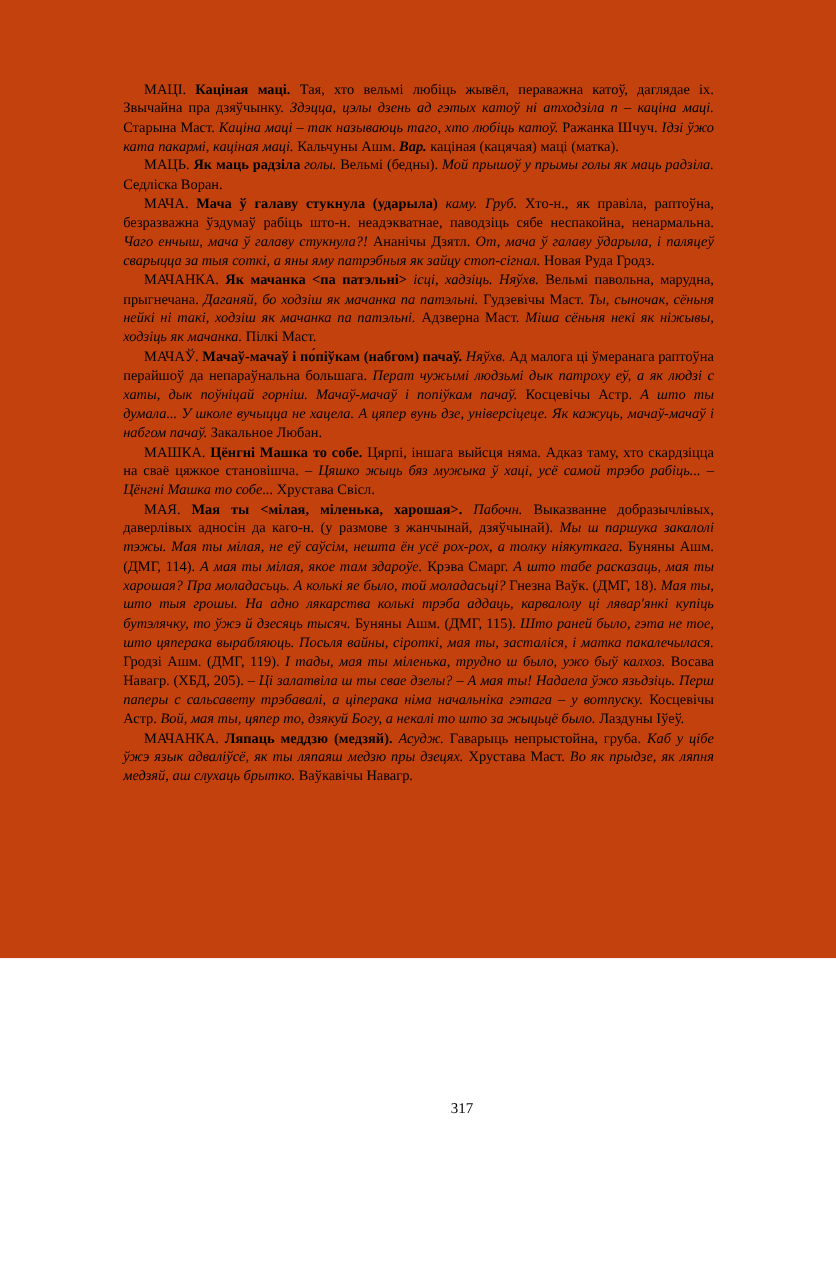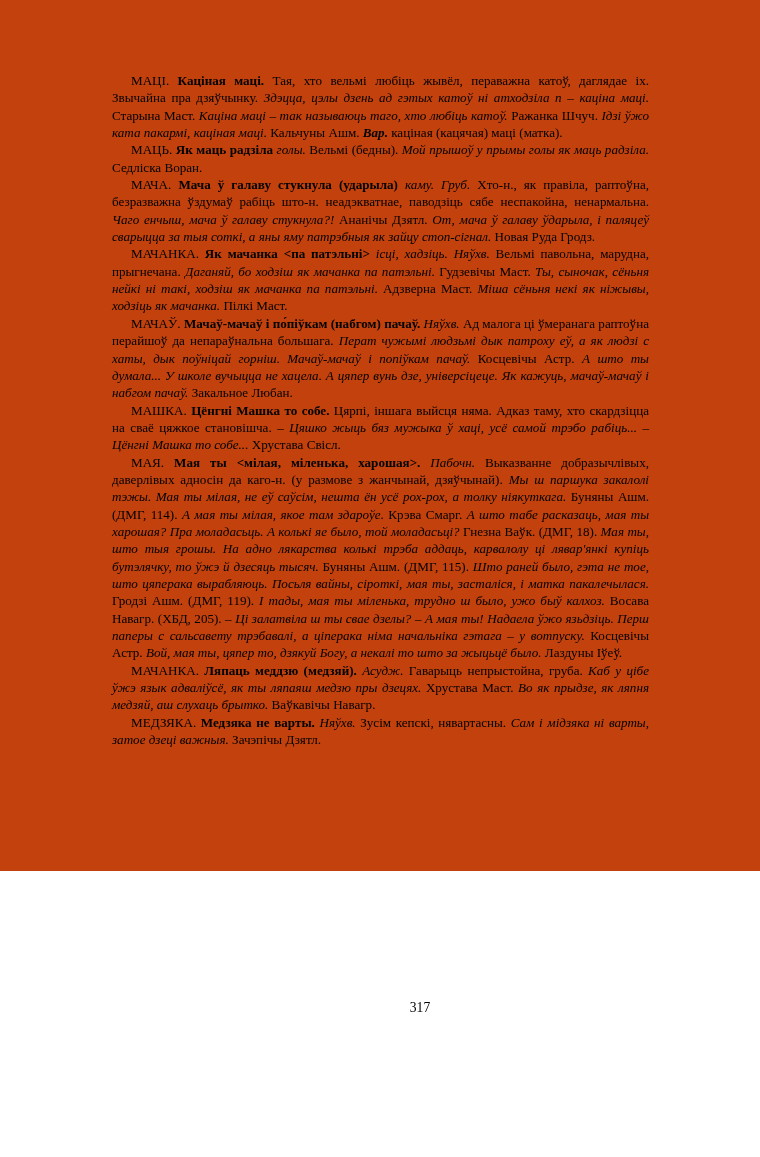--- a/index.html
+++ b/index.html
@@ -65,18 +65,17 @@
 
   <div class="text-block" id="text-column">
       <p class="entry"><span>МАЦІ. </span><b>Каціная маці.</b><span> Тая, хто вельмі любіць жывёл, пераважна катоў, даглядае іх. Звычайна пра дзяўчынку. </span><i>Здэцца, цэлы дзень ад гэтых катоў ні атходзіла п – каціна маці.</i><span> Старына Маст. </span><i>Каціна маці – так называюць таго, хто любіць катоў.</i><span> Ражанка Шчуч. </span><i>Ідзі ўжо ката пакармі, каціная маці.</i><span> Кальчуны Ашм. </span><span class="bi">Вар.</span><span> каціная (кацячая) маці (матка).</span></p>
       <p class="entry"><span>МАЦЬ. </span><b>Як маць радзіла</b><i> голы.</i><span> Вельмі (бедны). </span><i>Мой прышоў у прымы голы як маць радзіла.</i><span> Седліска Воран.</span></p>
       <p class="entry"><span>МАЧА. </span><b>Мача ў галаву стукнула (ударыла)</b><i> каму. Груб.</i><span> Хто-н., як правіла, раптоўна, безразважна ўздумаў рабіць што-н. неадэкватнае, паводзіць сябе неспакойна, ненармальна. </span><i>Чаго енчыш, мача ў галаву стукнула?!</i><span> Ананічы Дзятл. </span><i>От, мача ў галаву ўдарыла, і паляцеў сварыцца за тыя соткі, а яны яму патрэбныя як зайцу стоп-сігнал.</i><span> Новая Руда Гродз.</span></p>
       <p class="entry"><span>МАЧАНКА. </span><b>Як мачанка &lt;па патэльні&gt;</b><i> ісці, хадзіць. Няўхв.</i><span> Вельмі павольна, марудна, прыгнечана. </span><i>Даганяй, бо ходзіш як мачанка па патэльні.</i><span> Гудзевічы Маст. </span><i>Ты, сыночак, сёньня нейкі ні такі, ходзіш як мачанка па патэльні.</i><span> Адзверна Маст. </span><i>Міша сёньня некі як ніжывы, ходзіць як мачанка.</i><span> Пілкі Маст.</span></p>
       <p class="entry"><span>МАЧАЎ. </span><b>Мачаў-мачаў і по́піўкам (набгом) пачаў.</b><i> Няўхв.</i><span> Ад малога ці ўмеранага раптоўна перайшоў да непараўнальна большага. </span><i>Перат чужымі людзьмі дык патроху еў, а як людзі с хаты, дык поўніцай горніш. Мачаў-мачаў і попіўкам пачаў.</i><span> Косцевічы Астр. </span><i>А што ты думала... У школе вучыцца не хацела. А цяпер вунь дзе, універсіцеце. Як кажуць, мачаў-мачаў і набгом пачаў.</i><span> Закальное Любан.</span></p>
       <p class="entry"><span>МАШКА. </span><b>Цёнгні Машка то собе.</b><span> Цярпі, іншага выйсця няма. Адказ таму, хто скардзіцца на сваё цяжкое становішча. – </span><i>Цяшко жыць бяз мужыка ў хаці, усё самой трэбо рабіць... – Цёнгні Машка то собе...</i><span> Хрустава Свісл.</span></p>
       <p class="entry"><span>МАЯ. </span><b>Мая ты &lt;мілая, міленька, харошая&gt;.</b><i> Пабочн.</i><span> Выказванне добразычлівых, даверлівых адносін да каго-н. (у размове з жанчынай, дзяўчынай). </span><i>Мы ш паршука закалолі тэжы. Мая ты мілая, не еў саўсім, нешта ён усё рох-рох, а толку ніякуткага.</i><span> Буняны Ашм. (ДМГ, 114). </span><i>А мая ты мілая, якое там здароўе.</i><span> Крэва Смарг. </span><i>А што табе расказаць, мая ты харошая? Пра моладасьць. А колькі яе было, той моладасьці?</i><span> Гнезна Ваўк. (ДМГ, 18). </span><i>Мая ты, што тыя грошы. На адно лякарства колькі трэба аддаць, карвалолу ці лявар'янкі купіць бутэлячку, то ўжэ й дзесяць тысяч.</i><span> Буняны Ашм. (ДМГ, 115). </span><i>Што раней было, гэта не тое, што цяперака вырабляюць. Посьля вайны, сіроткі, мая ты, засталіся, і матка пакалечылася.</i><span> Гродзі Ашм. (ДМГ, 119). </span><i>І тады, мая ты міленька, трудно ш было, ужо быў калхоз.</i><span> Восава Навагр. (ХБД, 205). – </span><i>Ці залатвіла ш ты свае дзелы? – А мая ты! Надаела ўжо язьдзіць. Перш паперы с сальсавету трэбавалі, а ціперака німа начальніка гэтага – у вотпуску.</i><span> Косцевічы Астр. </span><i>Вой, мая ты, цяпер то, дзякуй Богу, а некалі то што за жыцьцё было.</i><span> Лаздуны Іўеў.</span></p>
       <p class="entry"><span>МАЧАНКА. </span><b>Ляпаць меддзю (медзяй).</b><i> Асудж.</i><span> Гаварыць непрыстойна, груба. </span><i>Каб у цібе ўжэ язык адваліўсё, як ты ляпаяш медзю пры дзецях.</i><span> Хрустава Маст. </span><i>Во як прыдзе, як ляпня медзяй, аш слухаць брытко.</i><span> Ваўкавічы Навагр.</span></p>
-      <p class="entry"><span>МЕДЗЯКА. </span><b>Медзяка не варты.</b><i> Няўхв.</i><span> Зусім кепскі, нявартасны. </span><i>Сам і мідзяка ні варты, затое дзеці важныя.</i><span> Зачэпічы Дзятл.</span></p>
     </div>
 
   <div class="page-number">317</div>
 
 </div>
 
 </body></html>

